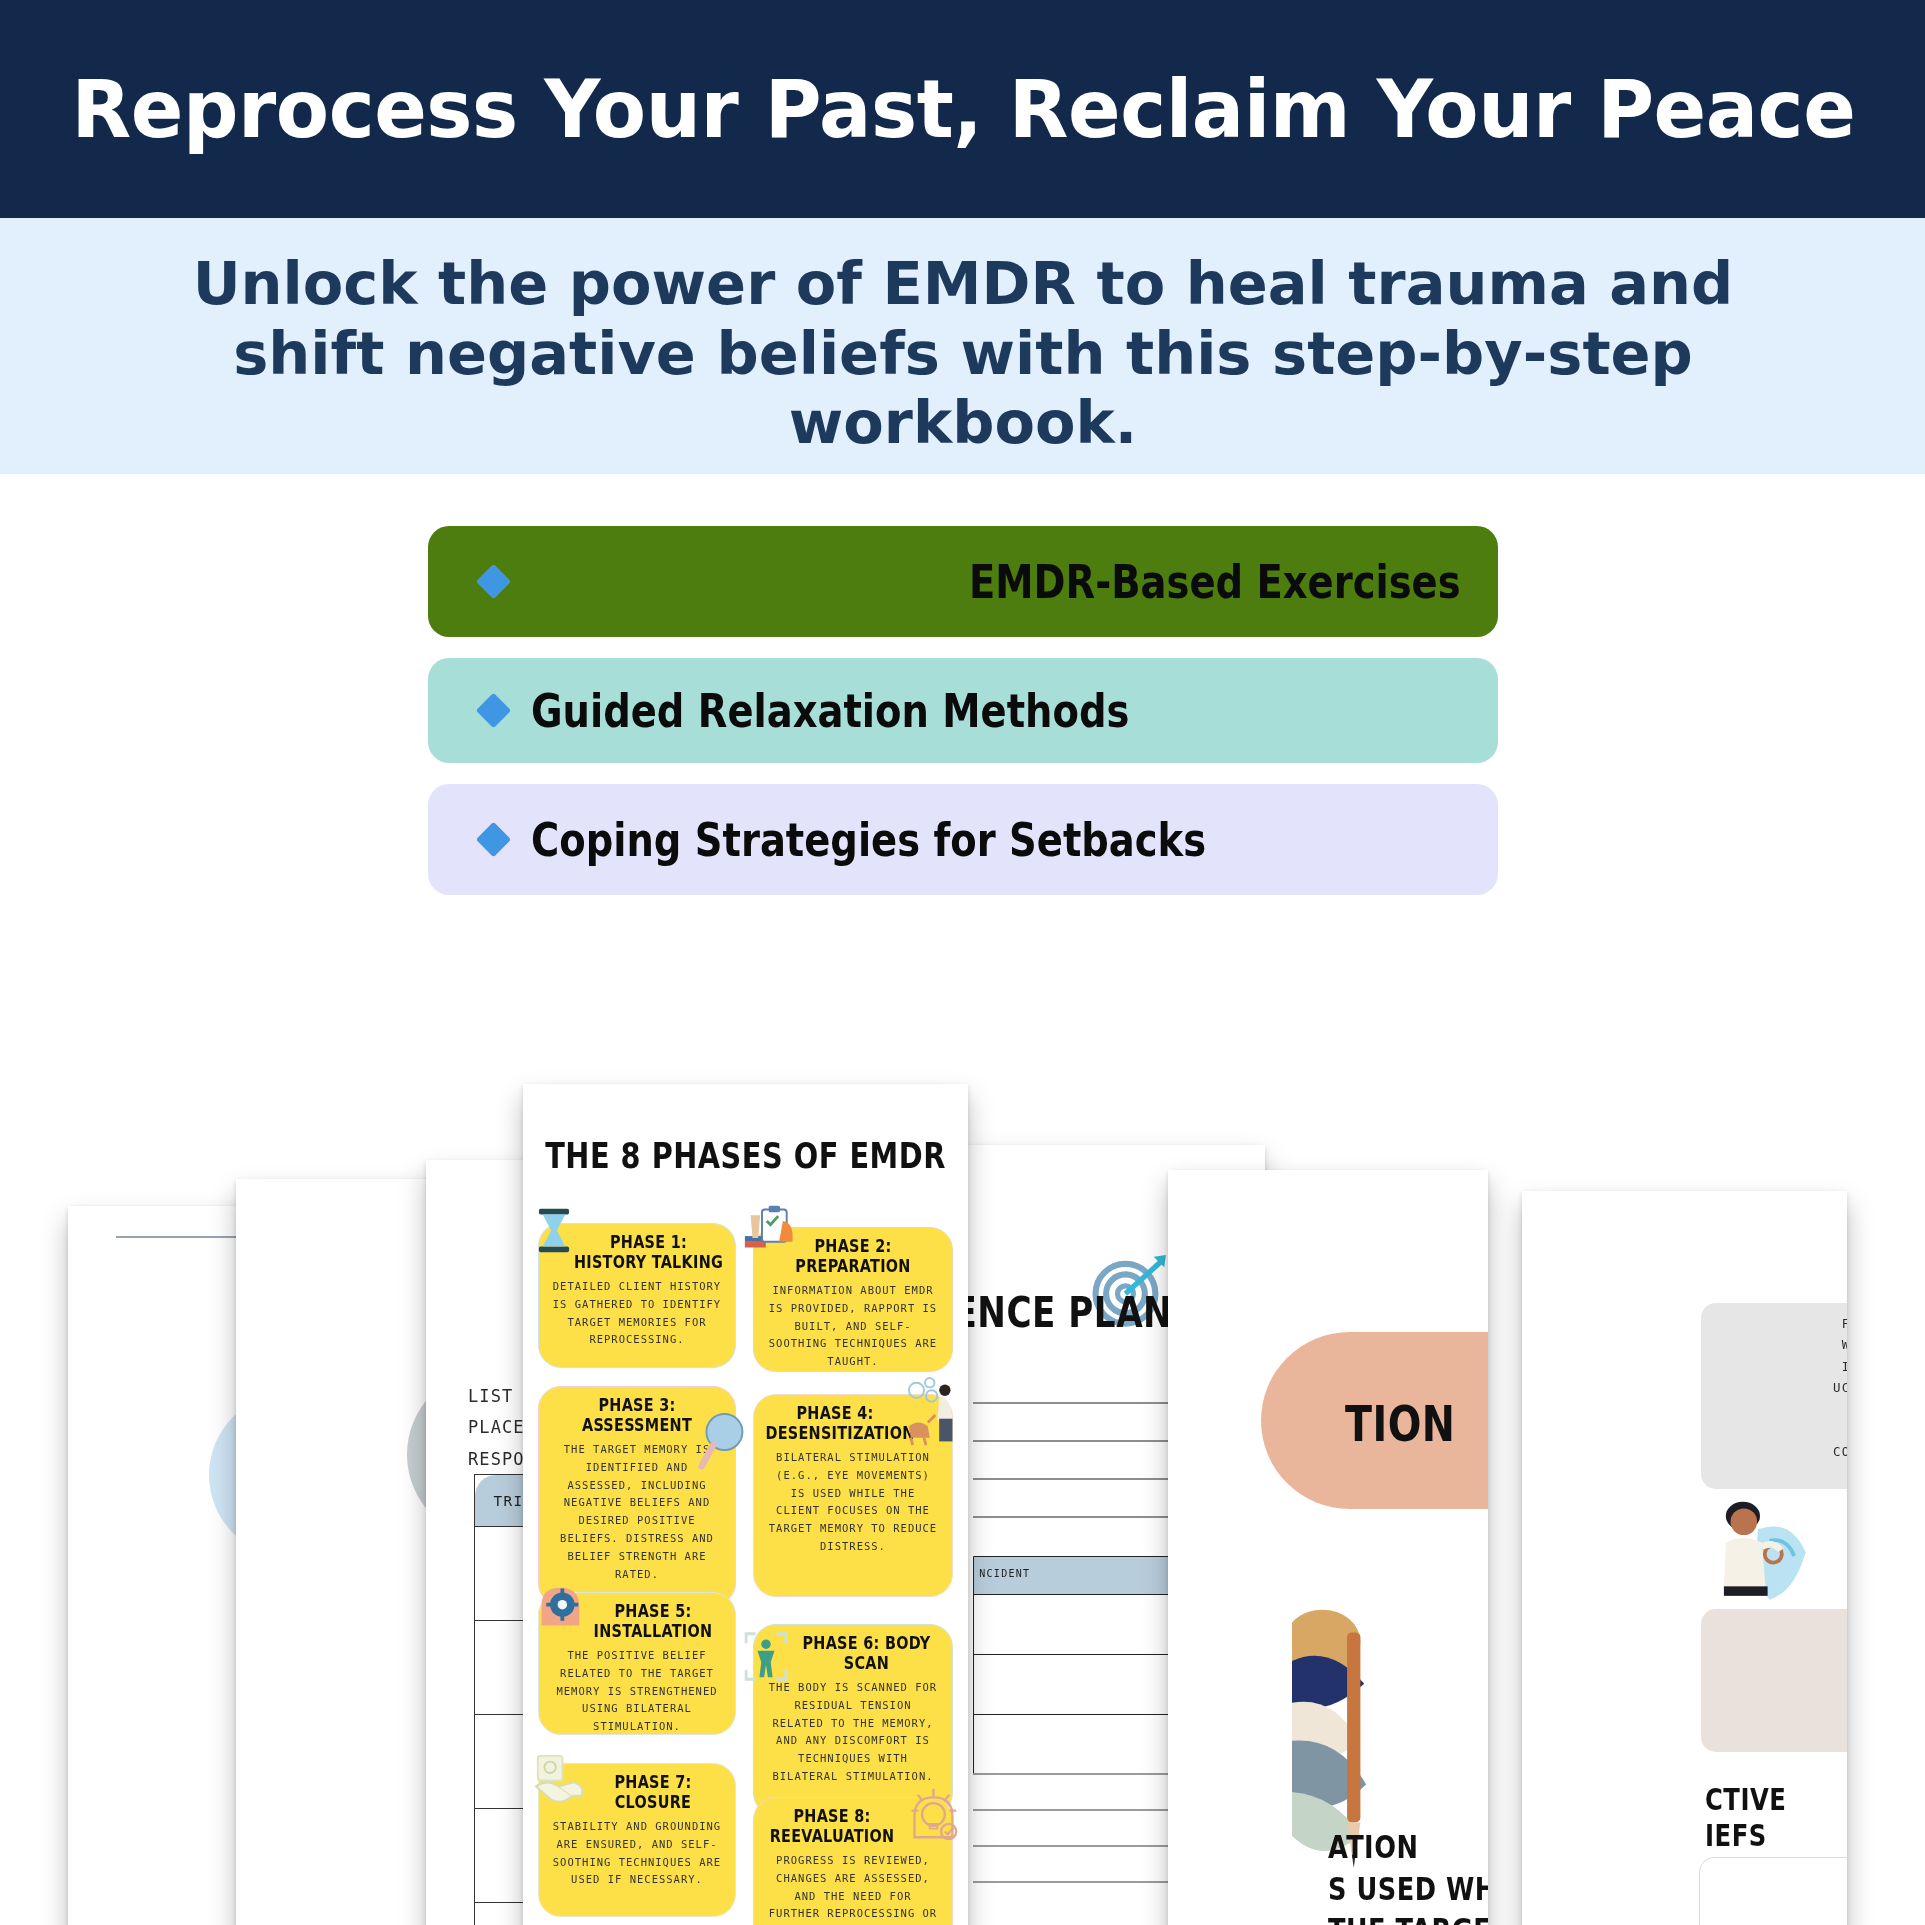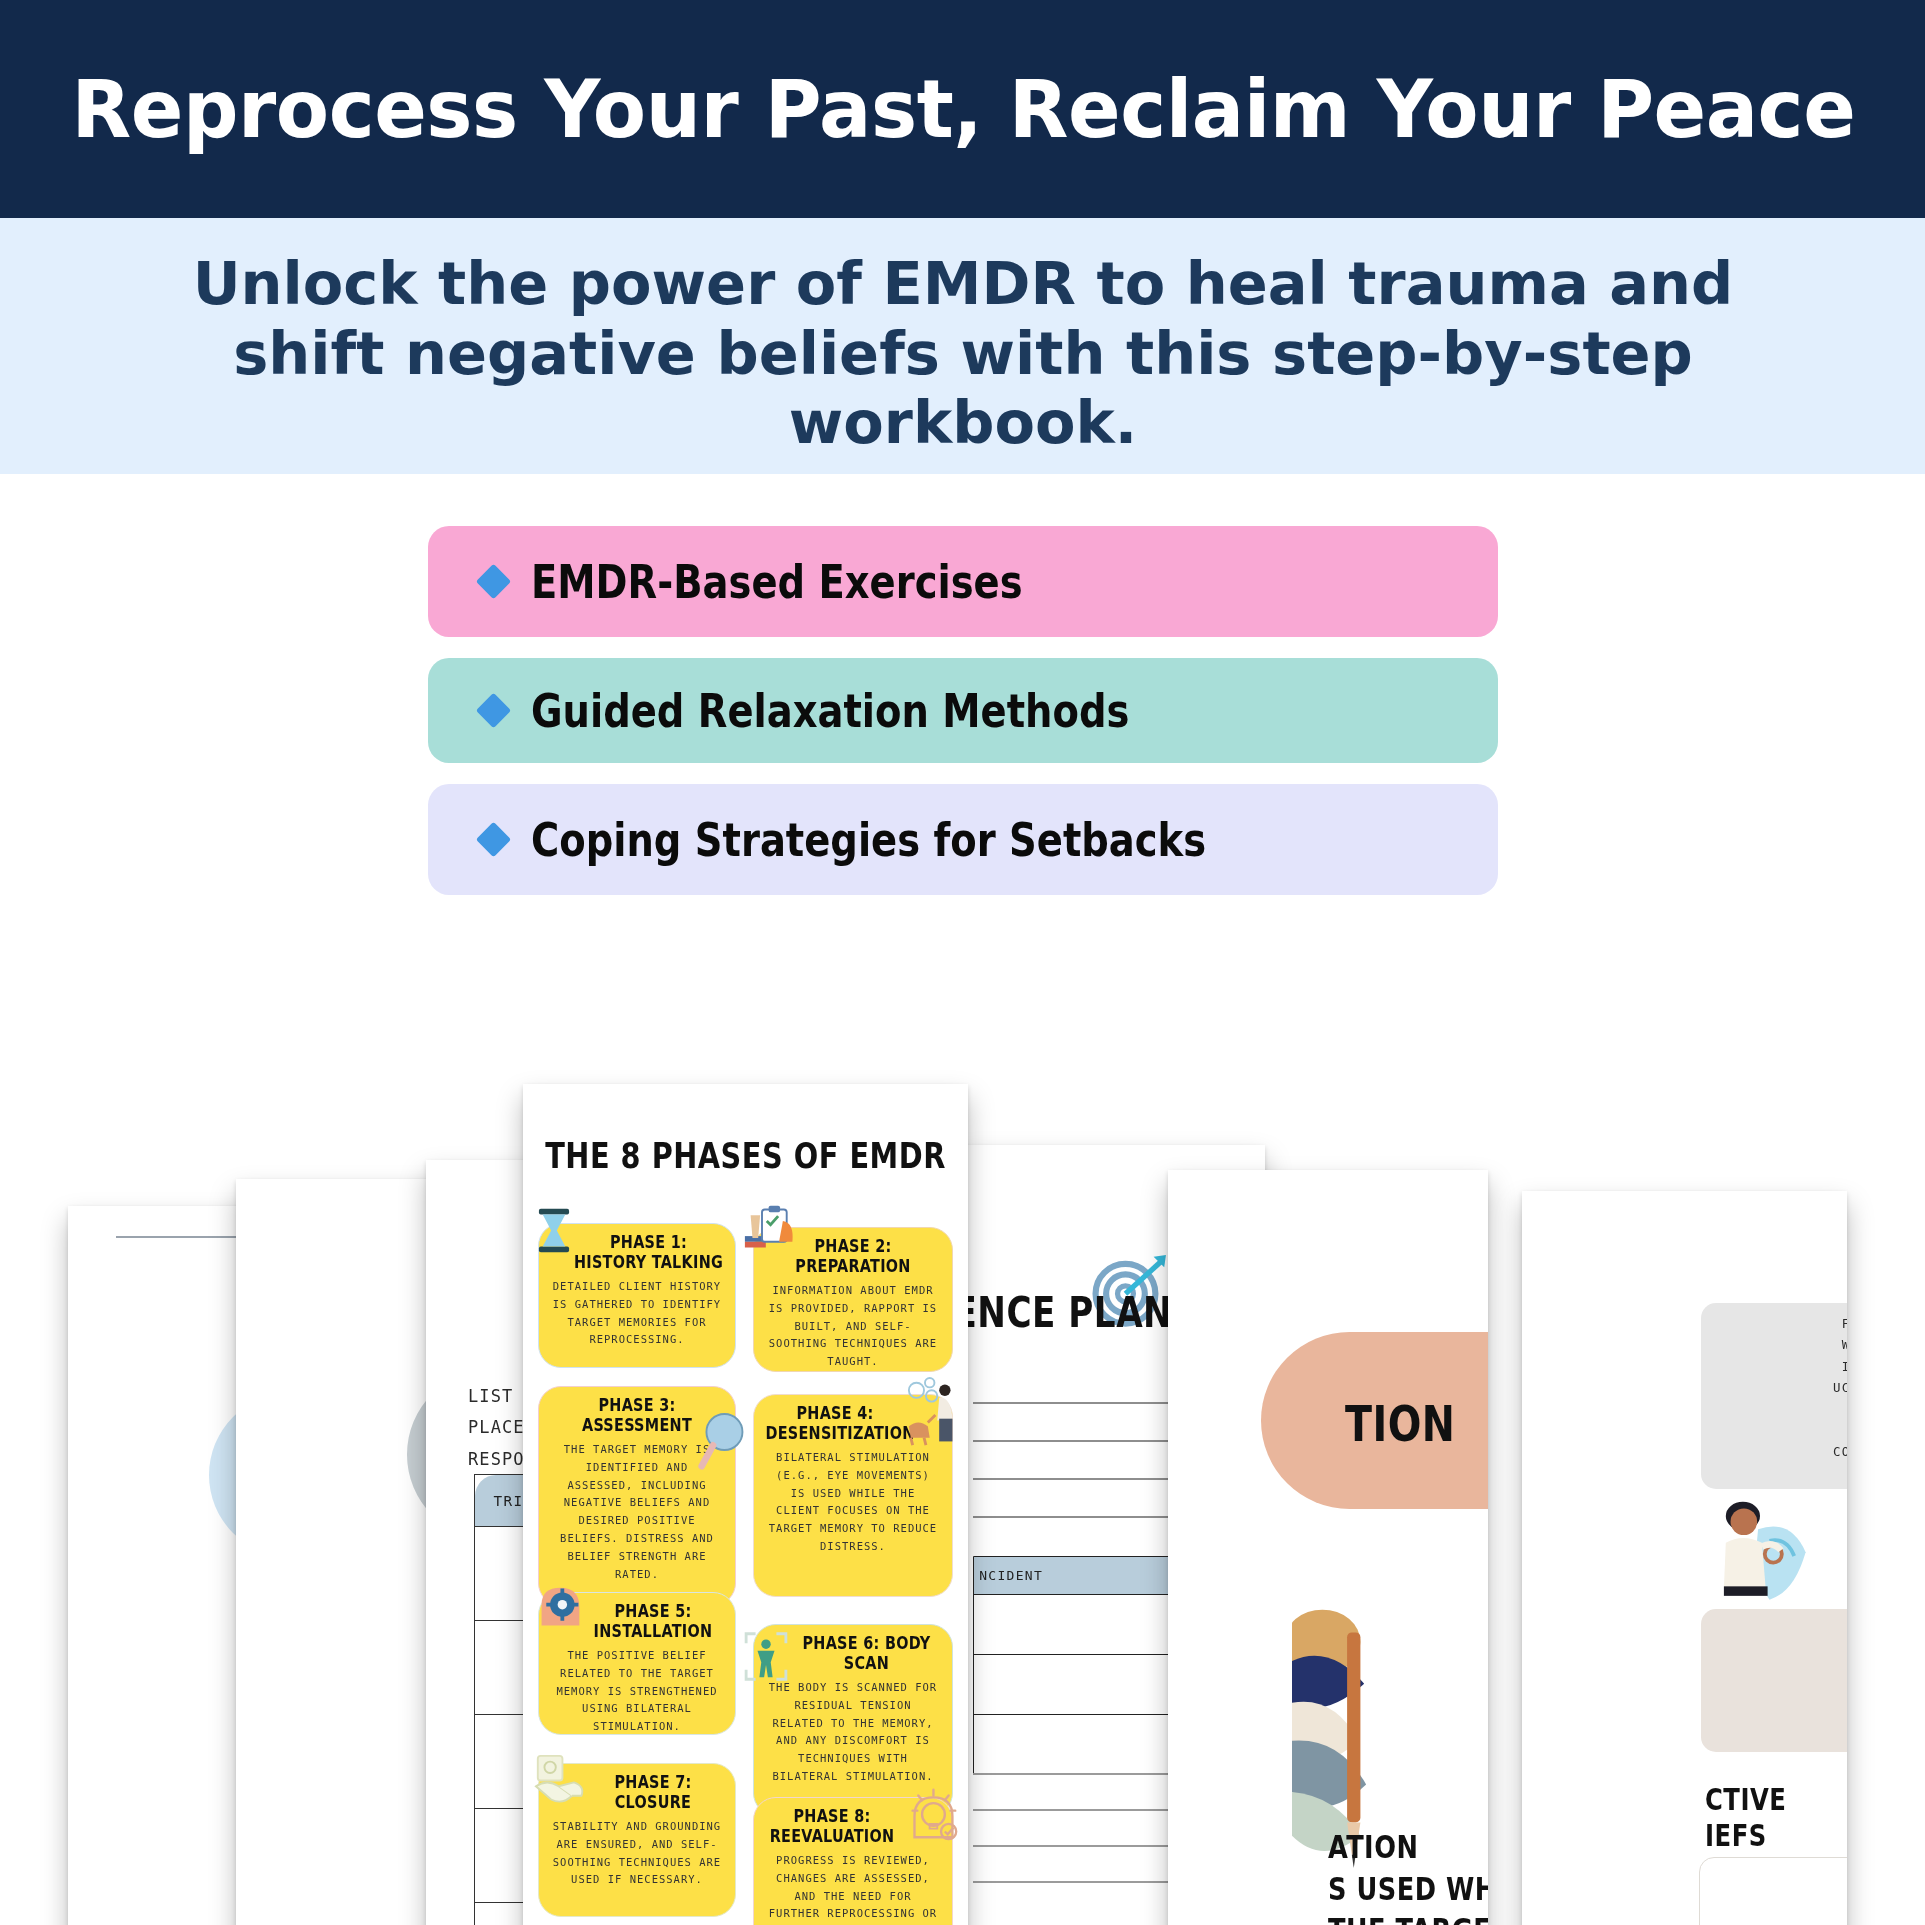--- a/index.html
+++ b/index.html
@@ -74,21 +74,21 @@
     transform:rotate(45deg);
     flex:0 0 auto;margin-right:25px;
     border-radius:2.9px;
   }
   .bar-item-label{
     font-size:46px;font-weight:bold;color:#0b0b0b;
     font-family:"DejaVu Sans Condensed","DejaVu Sans", sans-serif;
     transform:scaleX(0.93);transform-origin:left center;
     white-space:nowrap;
   }
-  .c-pink{background:#f9a8d4;}
+  .c-pink{background:#4d7c0f;justify-content:space-between;}
   .c-teal{background:#a8ded8;}
   .c-lav {background:#e3e4fb;}
 
   
   .stack{position:absolute;left:0;top:1084px;width:1926px;height:842px;}
   .card{
     position:absolute;background:#ffffff;overflow:hidden;
     box-shadow:0 13.3px 25px rgba(0,0,0,.26), 0 1.9px 4.8px rgba(0,0,0,.14);
     box-sizing:border-box;
   }
@@ -161,21 +161,21 @@
 
   
   #card5{left:963px;top:61px;width:302px;height:841px;}
   #card5 .h5t{position:absolute;left:-9.5px;top:145px;font-size:38px;white-space:nowrap;}
   #card5 .target{position:absolute;left:122px;top:103px;width:88px;height:88px;}
   #card5 .lines{position:absolute;left:9.5px;top:257px;width:285px;}
   #card5 .lines div{height:1.9px;background:#8e8e8e;margin-bottom:36px;}
   #card5 .tbl{position:absolute;left:9.5px;top:411px;width:274px;border:1.9px solid #222;
               border-radius:0 0 15px 0;}
   #card5 .tbl .hd{background:#b8cddb;height:38px;border-bottom:1.9px solid #222;
-                  font-family:"DejaVu Sans Mono", monospace;font-size:13px;
+                  font-family:"DejaVu Sans Mono", monospace;font-size:10px;
                   letter-spacing:1.3px;color:#222;padding:10.5px 0 0 5.7px;box-sizing:border-box;}
   #card5 .tbl .rw{height:59px;border-bottom:1.9px solid #222;}
   #card5 .tbl .rw.last{border-bottom:none;}
   #card5 .lines2{position:absolute;left:9.5px;top:628px;width:285px;}
   #card5 .lines2 div{height:1.9px;background:#9b9b9b;margin-bottom:34px;}
 
   
   #card6{left:1168px;top:86px;width:320px;height:816px;}
   #card6 .pill6{left:93px;top:162px;width:314px;height:177px;background:#e9b69c;}
   #card6 .h6t{position:absolute;left:177px;top:228px;font-size:44px;white-space:nowrap;}

